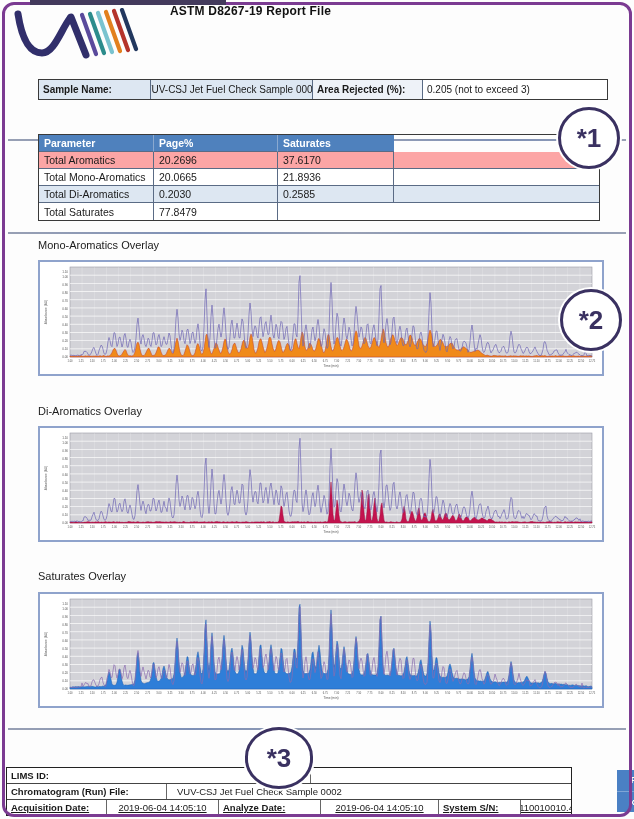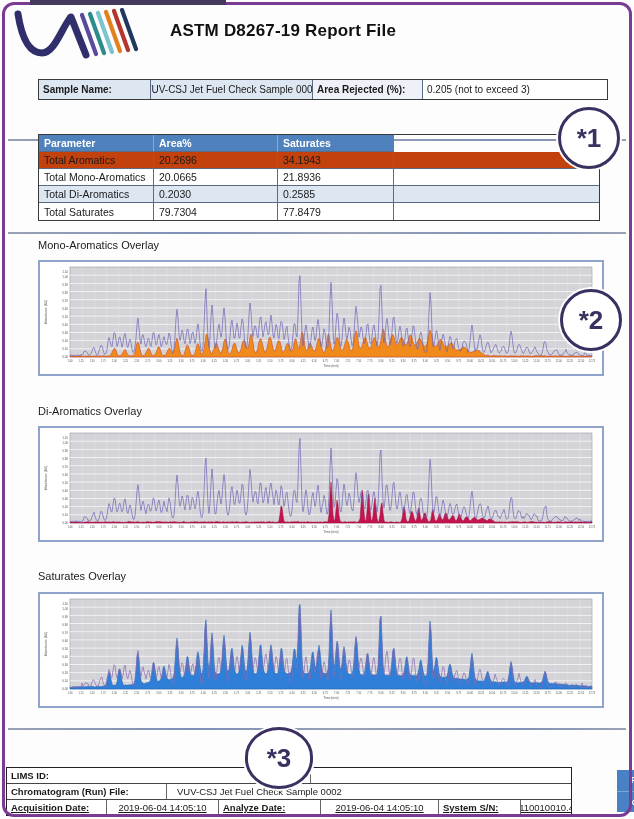--- a/index.html
+++ b/index.html
@@ -6,21 +6,21 @@
   .page{
     position:relative;width:634px;height:819px;background:#fdfdfd;
     font-family:"Liberation Sans", sans-serif;color:#1a1a1a;overflow:hidden;
   }
   .page-border{
     position:absolute;left:2px;top:2px;right:2px;bottom:2px;
     border:3px solid #7b3b92;border-radius:12px;pointer-events:none;z-index:50;
   }
   .top-crop-bar{position:absolute;left:30px;top:0;width:196px;height:5px;background:#433a5c;z-index:51;}
   .logo{position:absolute;left:14px;top:8px;width:128px;height:52px;}
-  .report-title{position:absolute;left:170px;top:21px;font-size:17px;font-weight:bold;letter-spacing:0.2px;color:#111;}
+  .report-title{position:absolute;left:170px;top:4px;font-size:12px;font-weight:bold;letter-spacing:0.2px;color:#111;}
   
   .sample-bar{
     position:absolute;left:38px;top:79px;width:570px;height:21px;
     display:grid;grid-template-columns:112px 162px 110px 1fr;
     border:1.5px solid #3a3a3a;box-sizing:border-box;font-size:10px;
   }
   .sample-bar>div{display:flex;align-items:center;padding:0 4px;border-right:1px solid #5a6b85;box-sizing:border-box;overflow:hidden;white-space:nowrap;}
   .sample-bar>div:last-child{border-right:none;}
   .cell-light{background:#dde7f2;}
   .cell-lighter{background:#eef2f8;}
@@ -96,44 +96,43 @@
     <div class="cell-light val-center">VUV-CSJ Jet Fuel Check Sample 0002</div>
     <div class="cell-lighter lbl">Area Rejected (%):</div>
     <div class="cell-white">0.205 (not to exceed 3)</div>
   </div>
 
   <div class="rule" style="top:139px"></div>
 
   <div class="param-table">
     <div class="param-row param-head">
       <div>Parameter</div>
-      <div>Area%</div>
+      <div>Page%</div>
       <div>Saturates</div>
     </div>
-    <div class="param-row" style="background:#c2410c">
+    <div class="param-row" style="background:#fca5a5">
       <div>Total Aromatics</div>
       <div>20.2696</div>
-      <div>34.1943</div>
+      <div>37.6170</div>
       <div></div>
     </div>
     <div class="param-row" style="background:#ffffff">
       <div>Total Mono-Aromatics</div>
       <div>20.0665</div>
       <div>21.8936</div>
       <div></div>
     </div>
     <div class="param-row" style="background:#dde7f2">
       <div>Total Di-Aromatics</div>
       <div>0.2030</div>
       <div>0.2585</div>
       <div></div>
     </div>
     <div class="param-row" style="background:#ffffff">
       <div>Total Saturates</div>
-      <div>79.7304</div>
       <div>77.8479</div>
       <div></div>
     </div>
   </div>
 
   <div class="rule" style="top:232px"></div>
 
   <div class="section-label" style="top:239px">Mono-Aromatics Overlay</div>
   <div class="chart-box" style="top:260px">
       <svg viewBox="0 0 562 112" width="100%" height="100%" xmlns="http://www.w3.org/2000/svg">

